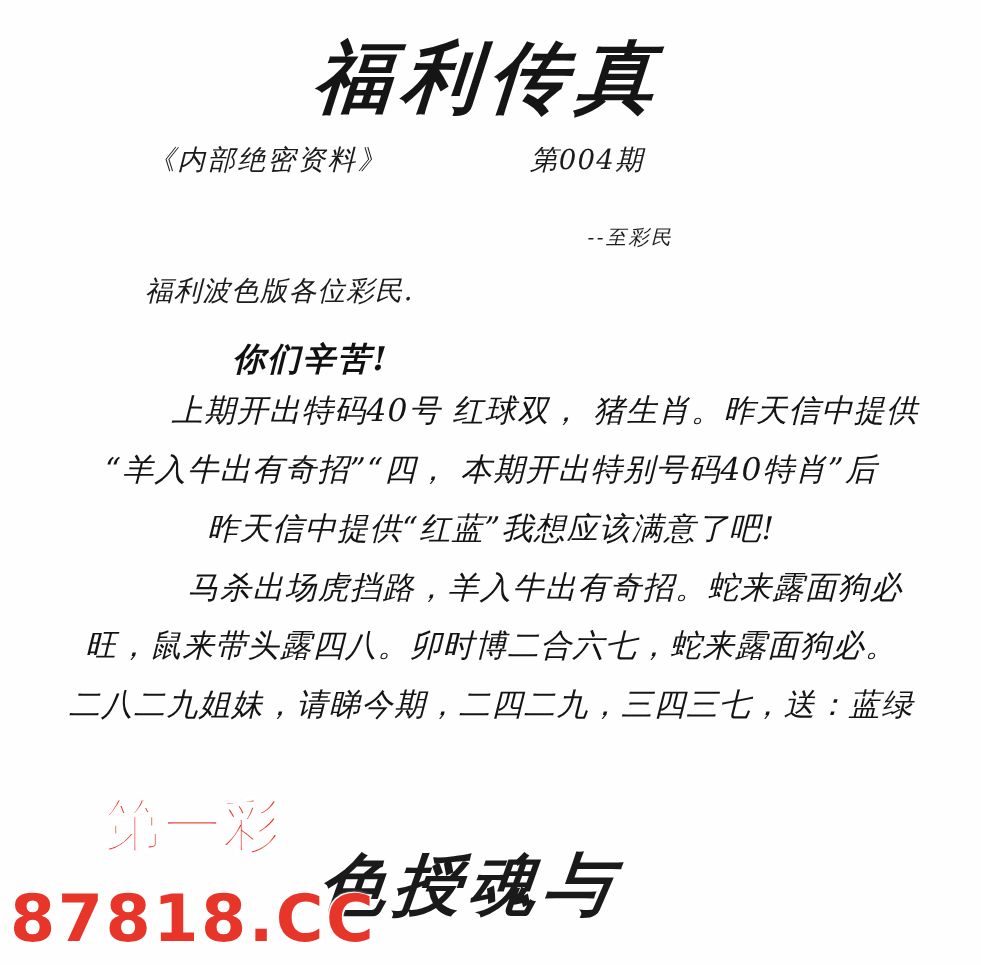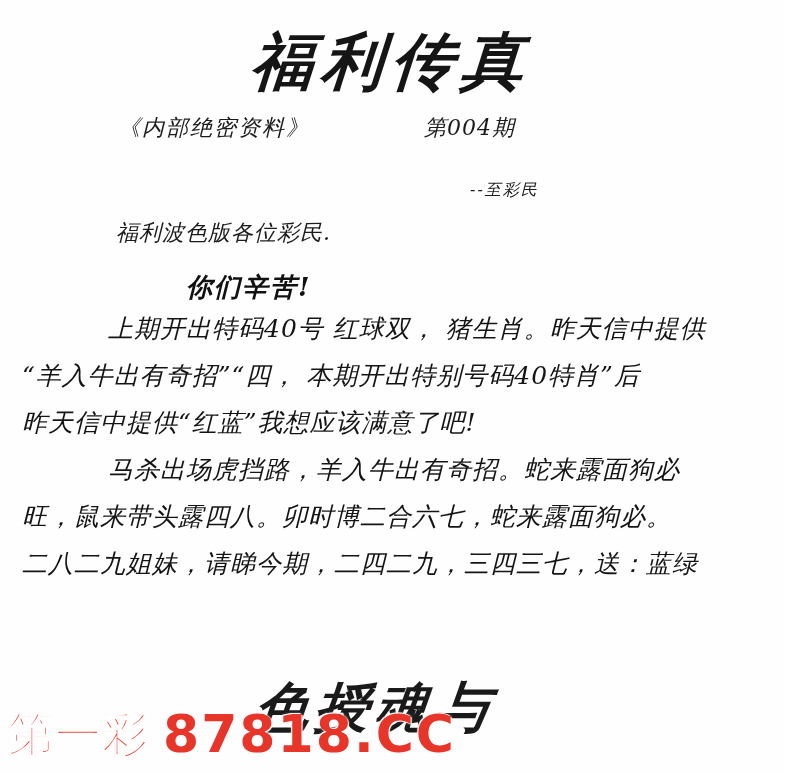--- a/index.html
+++ b/index.html
@@ -102,20 +102,21 @@
     width: 742px;
     font-size: 25px;
     font-style: italic;
     color: #141414;
     line-height: 47px;
     letter-spacing: 1px;
     font-family: "DejaVu Serif", serif;
   }
   .body-text p {
     margin: 0;
+    text-align: center;
   }
   .indent {
     text-indent: 86px;
   }
   .indent-sm {
     text-indent: 10px;
   }
 
   
   .bottom-art {
@@ -129,22 +130,23 @@
     letter-spacing: 6px;
     transform: skewX(-6deg);
   }
 
   
   .brand {
     position: absolute;
     left: 8px;
     bottom: 6px;
     display: flex;
-    align-items: flex-start;
+    align-items: center;
     gap: 14px;
+    flex-direction: column;
   }
   .brand .brand-name {
     font-size: 46px;
     font-weight: bold;
     color: #e8352a;
     letter-spacing: 1px;
     -webkit-text-stroke: 1px #ffffff;
     text-shadow: 0 0 3px #fff, 1px 1px 0 #fff, -1px -1px 0 #fff;
     font-family: "DejaVu Sans", sans-serif;
   }

